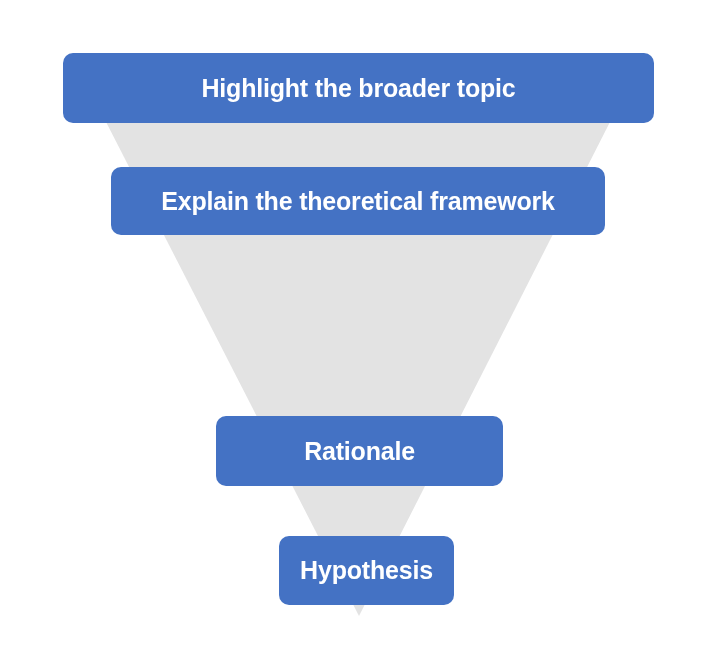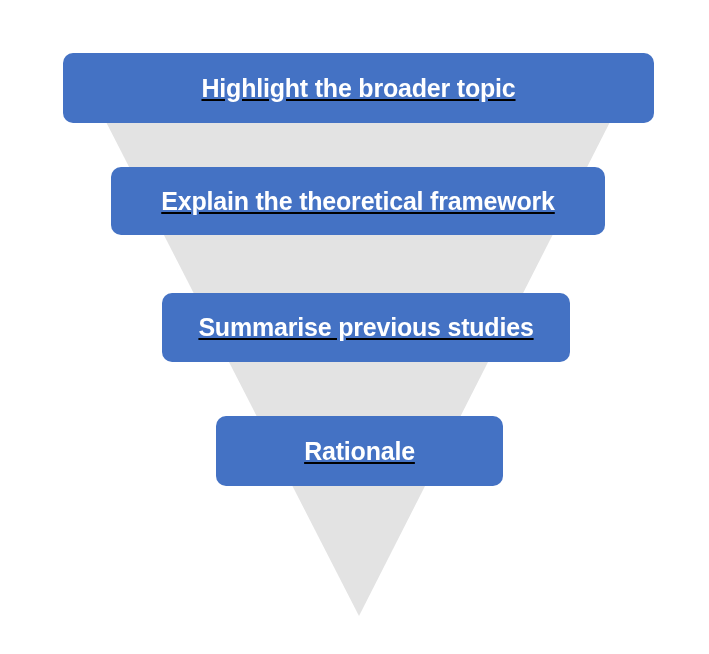--- a/index.html
+++ b/index.html
@@ -24,21 +24,20 @@
     display: block;
   }
   .step {
     position: absolute;
     background: var(--bar, #4472c4);
     border-radius: 10px;
     display: flex;
     align-items: center;
     justify-content: center;
     text-align: center;
-    text-decoration: underline;
   }
   .step .label {
     color: var(--label-text, #ffffff);
     font-size: 25px;
     font-weight: 700;
     letter-spacing: -0.2px;
     line-height: 1;
     white-space: nowrap;
   }
   .s1 { left: 63px;  top: 53px;  width: 591px; height: 70px; }
@@ -57,22 +56,22 @@
   </svg>
 
   <div class="step s1">
     <span class="label">Highlight the broader topic</span>
   </div>
 
   <div class="step s2">
     <span class="label">Explain the theoretical framework</span>
   </div>
 
-  <div class="step s3">
-    <span class="label">Summarise previous studies</span>
-  </div>
 
   <div class="step s4">
     <span class="label">Rationale</span>
   </div>
 
+  <div class="step s5">
+    <span class="label">Hypothesis</span>
+  </div>
 
 </div>
 
 </body></html>

